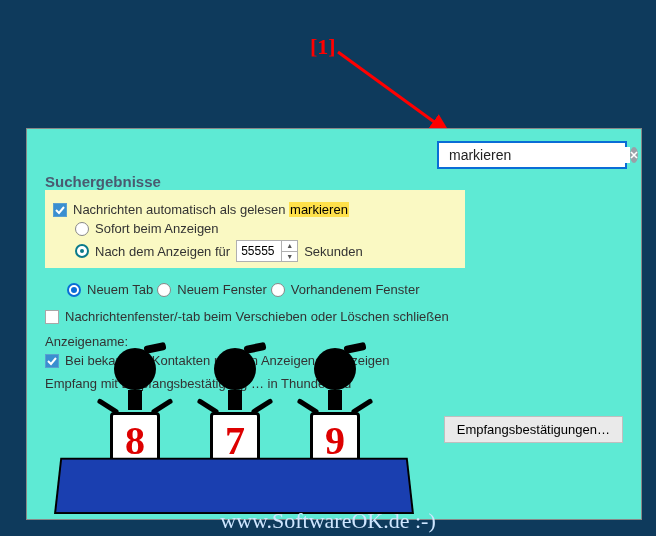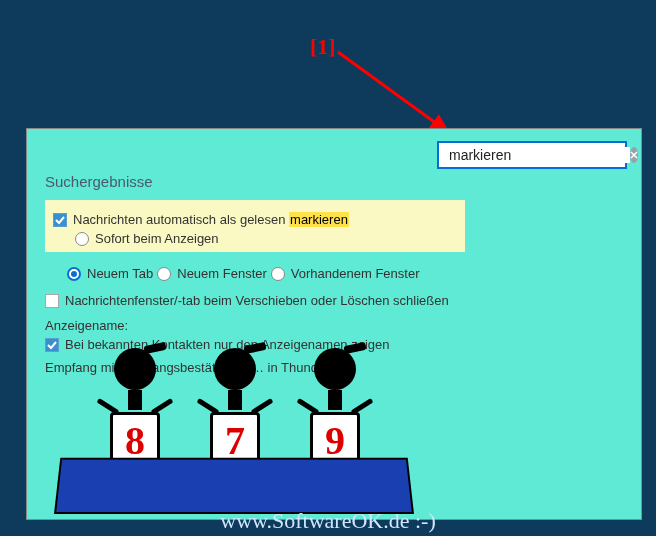--- a/index.html
+++ b/index.html
@@ -43,23 +43,23 @@
   .clear-btn {
     width: 16px; height: 16px;
     border-radius: 50%;
     background: #9aa1a8;
     display: flex; align-items: center; justify-content: center;
     cursor: pointer;
   }
   .clear-btn svg { width: 8px; height: 8px; }
   h2.title {
     font-size: 15px;
-    font-weight: 400;
+    font-weight: 700;
     color: #4a5a70;
-    margin-bottom: 10px;
+    margin-bottom: 0;
   }
   .hl-block {
     background: #faf9c3;
     padding: 8px 10px 2px 8px;
     width: 420px;
     margin-bottom: 10px;
   }
   .row { display: flex; align-items: center; margin: 4px 0; }
   .indent { margin-left: 22px; }
   .chk {
@@ -240,20 +240,32 @@
           </svg>
       </span>
       <span>
         <span>Nachrichten automatisch als gelesen </span><mark>markieren</mark>
       </span>
     </div>
     <div class="row indent">
       <span class="radio"></span>
       <span>Sofort beim Anzeigen</span>
     </div>
+    <div class="row indent">
+      <span class="radio sel"></span>
+      <span>Nach dem Anzeigen für</span>
+      <span class="spin">
+        <input value="55555" style="">
+        <span class="arrows">
+          <div>▲</div>
+          <div>▼</div>
+        </span>
+      </span>
+      <span>Sekunden</span>
+    </div>
   </div>
 
   <div class="opts-row">
     <span class="row">
       <span class="radio blue"></span>
       <span>Neuem Tab</span>
     </span>
     <span class="row">
       <span class="radio"></span>
       <span class="ul">Neuem Fenster</span>
@@ -276,20 +288,23 @@
           <path d="M1 5 L4 8 L9 2" fill="none" stroke="#fff" stroke-width="2"></path>
         </svg>
     </span>
     <span>Bei bekannten Kontakten nur den Anzeigenamen zeigen</span>
   </div>
 
   <div class="row" style="margin-top:8px;">
     <span>Empfang mit Empfangsbestätigung … in Thunderbird</span>
   </div>
 
+  <button class="btn">
+    <span class="ul">Empfangsbestätigungen…</span>
+  </button>
 </div>
 
 <div class="judge j1">
   <div class="head">
       <div class="cap"></div>
     </div>
   <div class="body"></div>
   <div class="arms">
       <div class="arm l"></div>
       <div class="arm r"></div>

